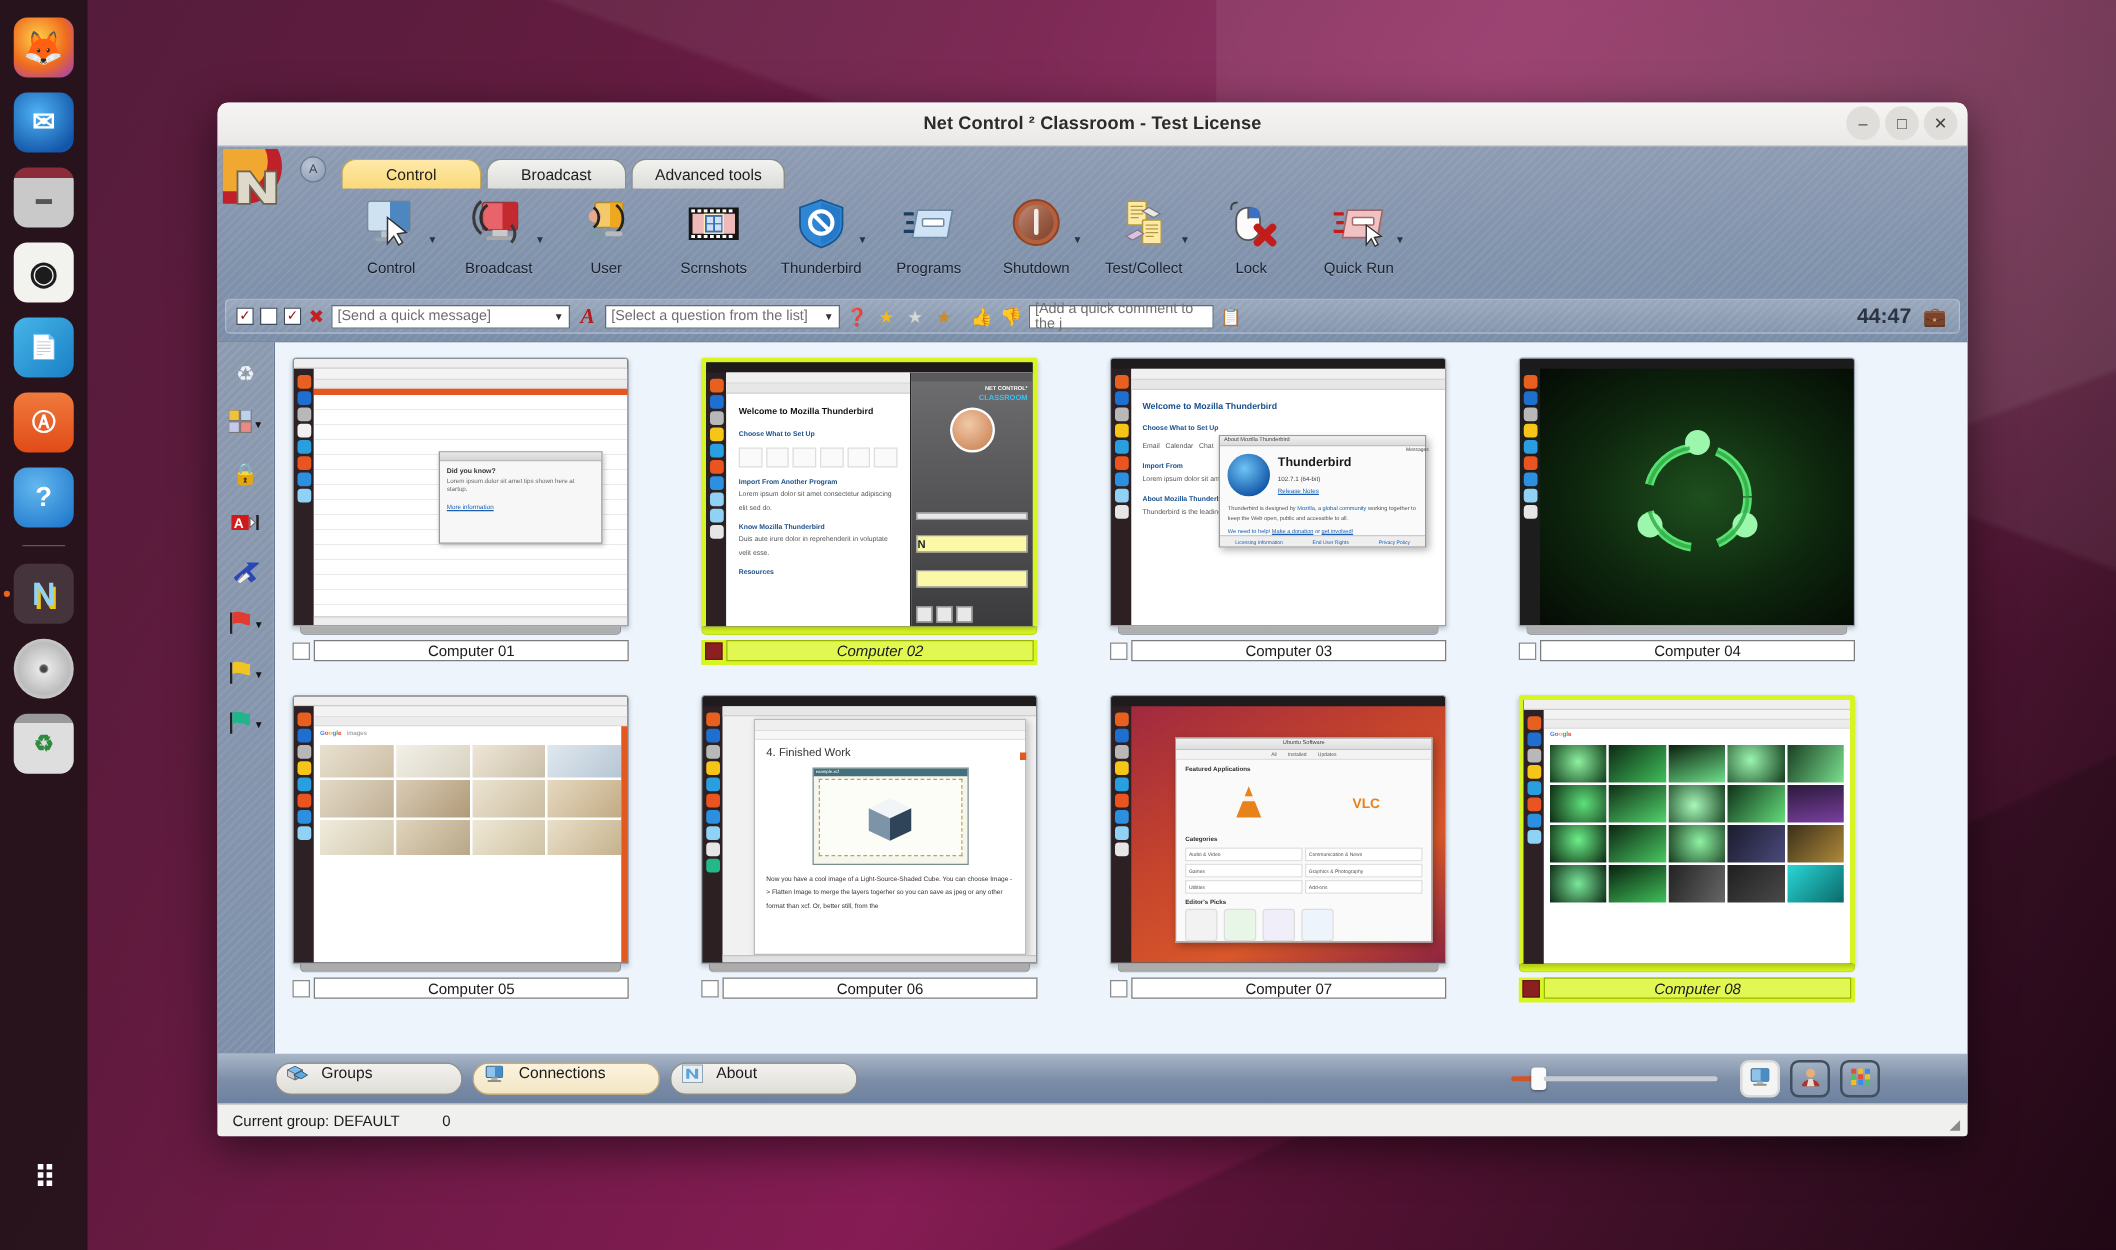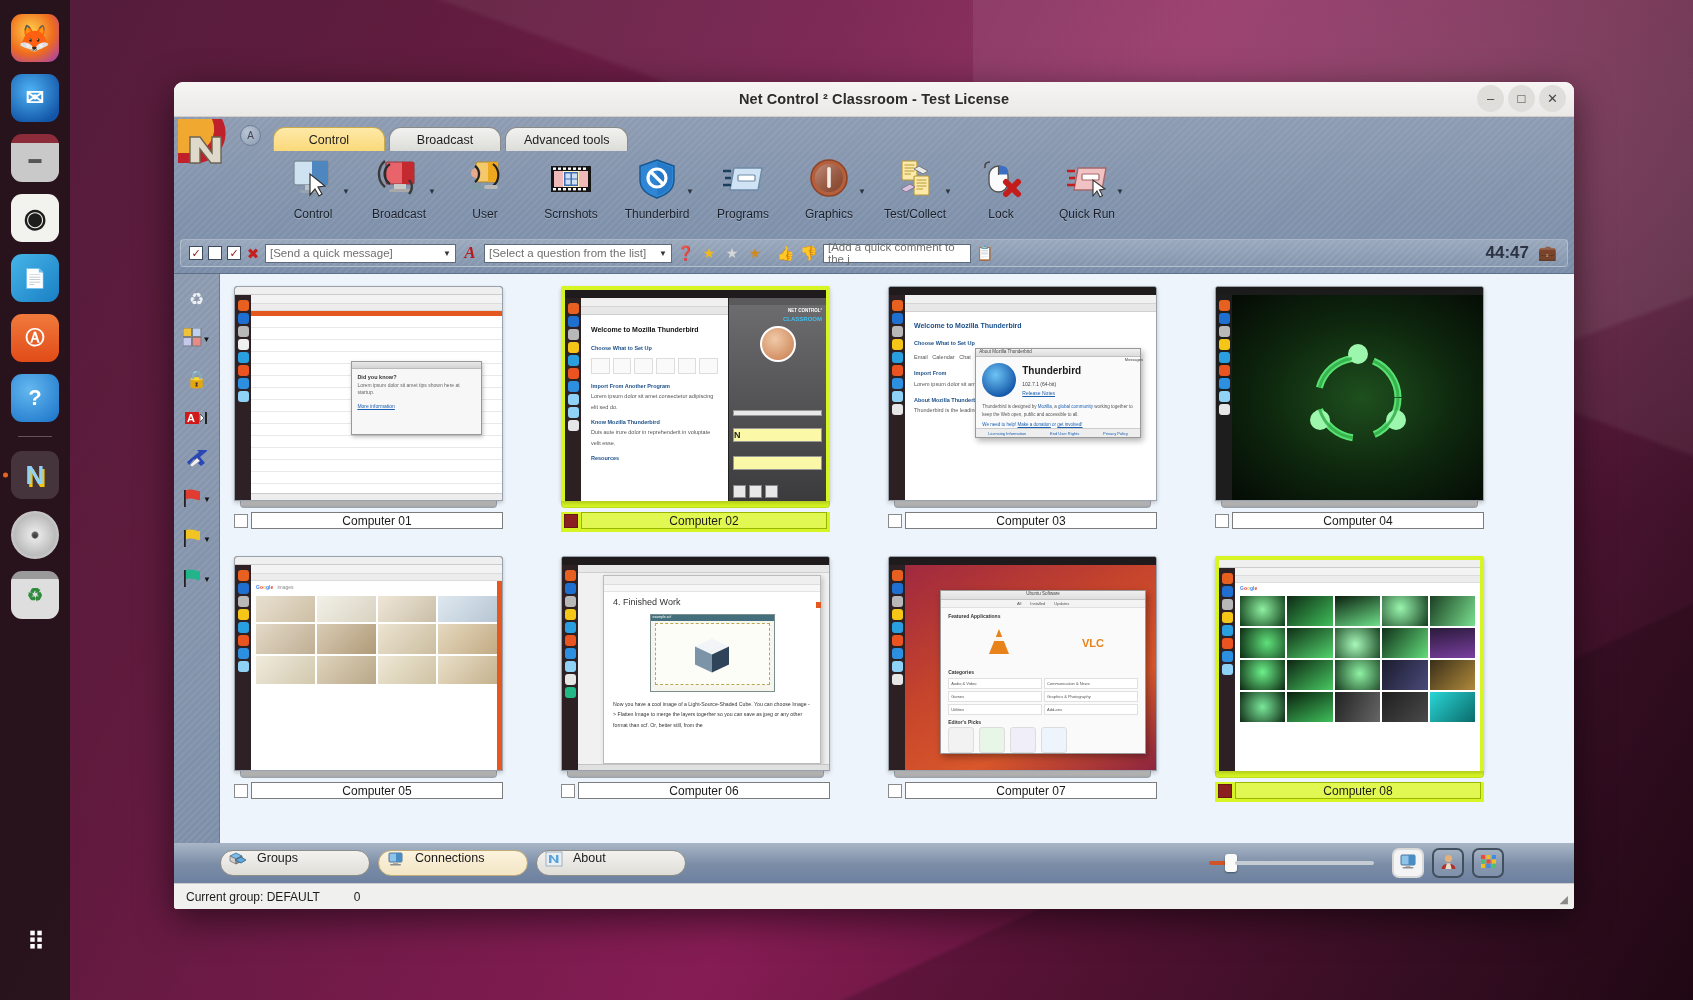--- a/index.html
+++ b/index.html
@@ -169,21 +169,21 @@
   .namerow { display: flex; align-items: center; gap: 3px; margin-top: 4px; }
   .namechk { width: 14px; height: 14px; border: 1px solid #8a8a8a; background: #fff; flex: none; }
   .namebox {
     flex: 1; height: 17px; border: 1px solid #7c7c7c; background: #fff;
     font-size: 12px; color: #1a1a1a; display: flex; align-items: center; justify-content: center;
   }
   .cell.sel .thumb { border: 4px solid #d6f522; border-bottom: none; }
   .cell.sel .thumb-base { background: #d6f522; border-color: #c0dd1e; margin: 0; }
   .cell.sel .namechk { background: #8b2020; border-color: #6a1717; }
   .cell.sel .namebox { background: #e2f852; border-color: #9ab500; }
-  .cell.sel .nameouter { background: #d6f522; padding: 0 3px 3px 3px; }
+  .cell.sel .nameouter { background: #d6f522; padding: 0 3px 3px 3px; font-style: italic; }
 
   
   .mini { position: absolute; inset: 0; font-size: 3px; }
   .mini-topbar { height: 8px; background: #1f1b1c; }
   .mini-dock { position: absolute; left: 0; top: 8px; bottom: 0; width: 16px; background: #2c2023; padding-top: 3px; }
   .mdi { width: 11px; height: 11px; border-radius: 3px; margin: 2px auto; }
   .mini-content { position: absolute; left: 16px; right: 0; top: 8px; bottom: 0; background: #fff; overflow: hidden; }
 
   
   #footer {
@@ -403,21 +403,21 @@
             <circle cx="23" cy="20" r="14" fill="url(#g1)"></circle>
             <defs>
                 <linearGradient id="g1" x1="0" y1="0" x2="1" y2="1">
               <stop offset="0" stop-color="#fff" stop-opacity=".35"></stop>
                   <stop offset="1" stop-color="#000" stop-opacity=".2"></stop>
             </linearGradient>
               </defs>
             <rect x="21.2" y="9" width="3.6" height="21" rx="1.8" fill="#f5ece6"></rect>
           </svg>
         </div>
-        <div class="lbl">Graphics</div>
+        <div class="lbl">Shutdown</div>
         <div class="caret">▼</div>
       </div>
 
       <div class="bi">
         <div class="glyph">
           <svg width="46" height="42" viewBox="0 0 46 42">
             <rect x="10" y="3" width="15" height="19" rx="1" fill="#fde9a8" stroke="#b59a3d" stroke-width="1.2"></rect>
             <g stroke="#b59a3d" stroke-width="1">
                 <line x1="12.5" y1="7" x2="22.5" y2="7"></line>
                 <line x1="12.5" y1="10" x2="22.5" y2="10"></line>

